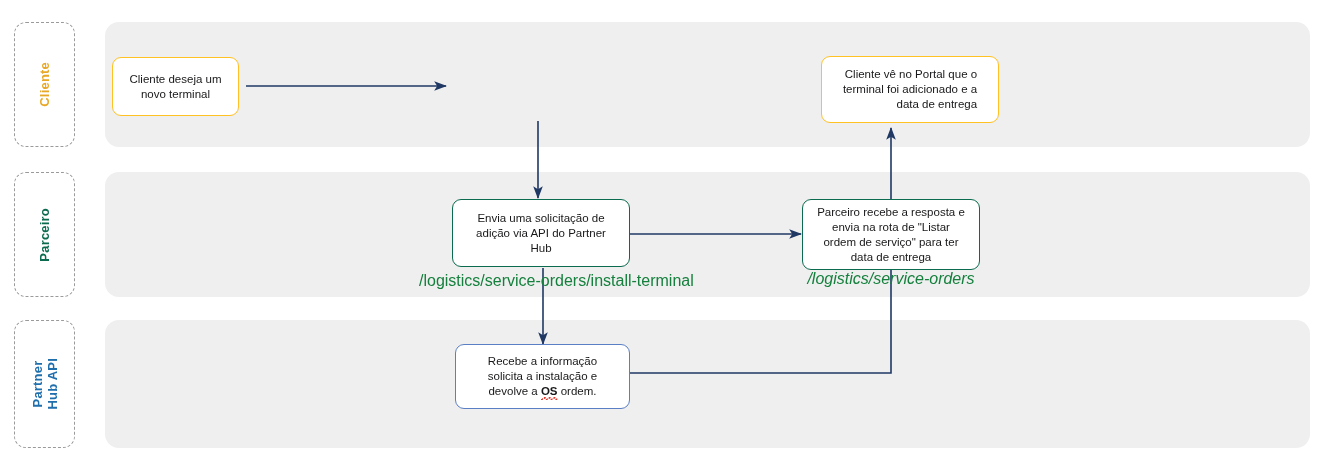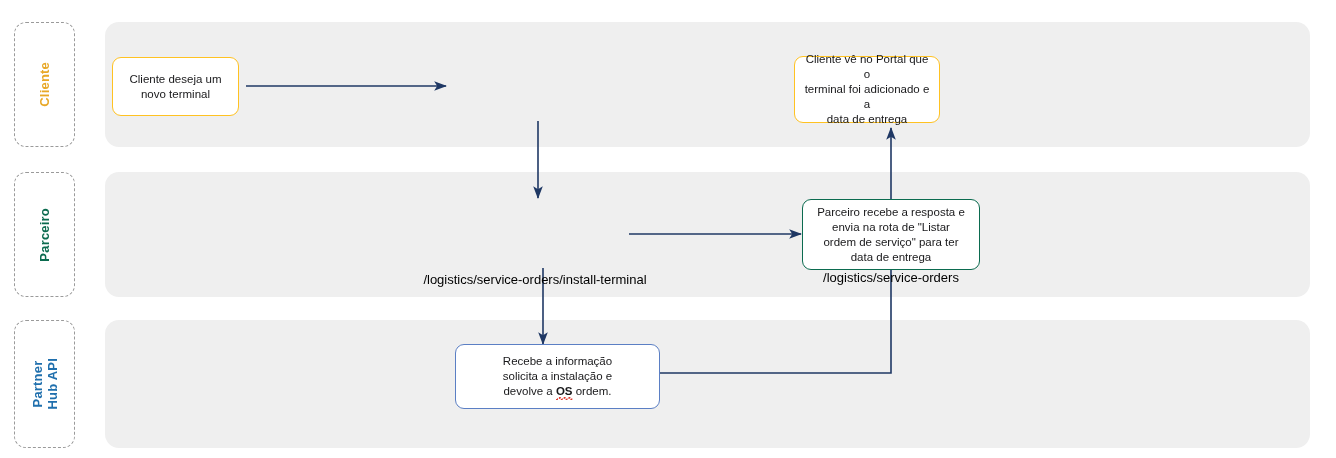--- a/index.html
+++ b/index.html
@@ -36,21 +36,21 @@
     text-align:center;color:#18181a;font-size:11.5px;line-height:15px;
     padding:4px 8px;
   }
   .node.yellow{border:1.8px solid #FFC222;}
   .node.green{border:1.8px solid #0B6B4F;}
   .node.blue{border:1.6px solid #5B7FC4;}
   .node .node-text{display:block;white-space:pre-line;}
 
   
   .caption{
-    position:absolute;font-size:13px;color:#000000;
+    position:absolute;font-size:16px;color:#15803d;
     white-space:nowrap;text-align:center;
   }
 
   
   .sp{
     position:relative;
     font-weight:bold;
   }
   .sp::after{
     content:"";position:absolute;left:0;right:0;bottom:-3px;height:3px;
@@ -101,37 +101,42 @@
 
     <path d="M891,200 L891,128" fill="none" stroke="#1F3864" stroke-width="1.6" marker-end="url(#arrowhead)"></path>
   </svg>
 
   <div class="node yellow" style="left:112px;top:57px;width:127px;height:59px;">
     <span class="node-text">Cliente deseja um
 novo terminal</span>
   </div>
 
 
-  <div class="node yellow" style="left:794px;top:56px;width:146px;height:67px;">
+  <div class="node yellow" style="left:821px;top:56px;width:178px;height:67px;text-align:right;">
     <span class="node-text">Cliente vê no Portal que o
 terminal foi adicionado e a
 data de entrega</span>
   </div>
 
+  <div class="node green" style="left:452px;top:199px;width:178px;height:68px;">
+    <span class="node-text">Envia uma solicitação de
+adição via API do Partner
+Hub</span>
+  </div>
 
   <div class="node green" style="left:802px;top:199px;width:178px;height:71px;">
     <span class="node-text">Parceiro recebe a resposta e
 envia na rota de "Listar
 ordem de serviço" para ter
 data de entrega</span>
   </div>
 
-  <div class="node blue" style="left:455px;top:344px;width:205px;height:65px;">
+  <div class="node blue" style="left:455px;top:344px;width:175px;height:65px;">
     <span class="node-text"><span>Recebe a informação
 solicita a instalação e
 devolve a </span><span class="sp">OS</span><span> ordem.</span></span>
   </div>
 
   <div class="caption" style="left:419px;top:272px;width:232px;">/logistics/service-orders/install-terminal</div>
 
-  <div class="caption" style="left:801px;top:270px;width:180px;">/logistics/service-orders</div>
+  <div class="caption" style="left:801px;top:270px;width:180px;font-style:italic;">/logistics/service-orders</div>
 
 </div>
 
 </body></html>

